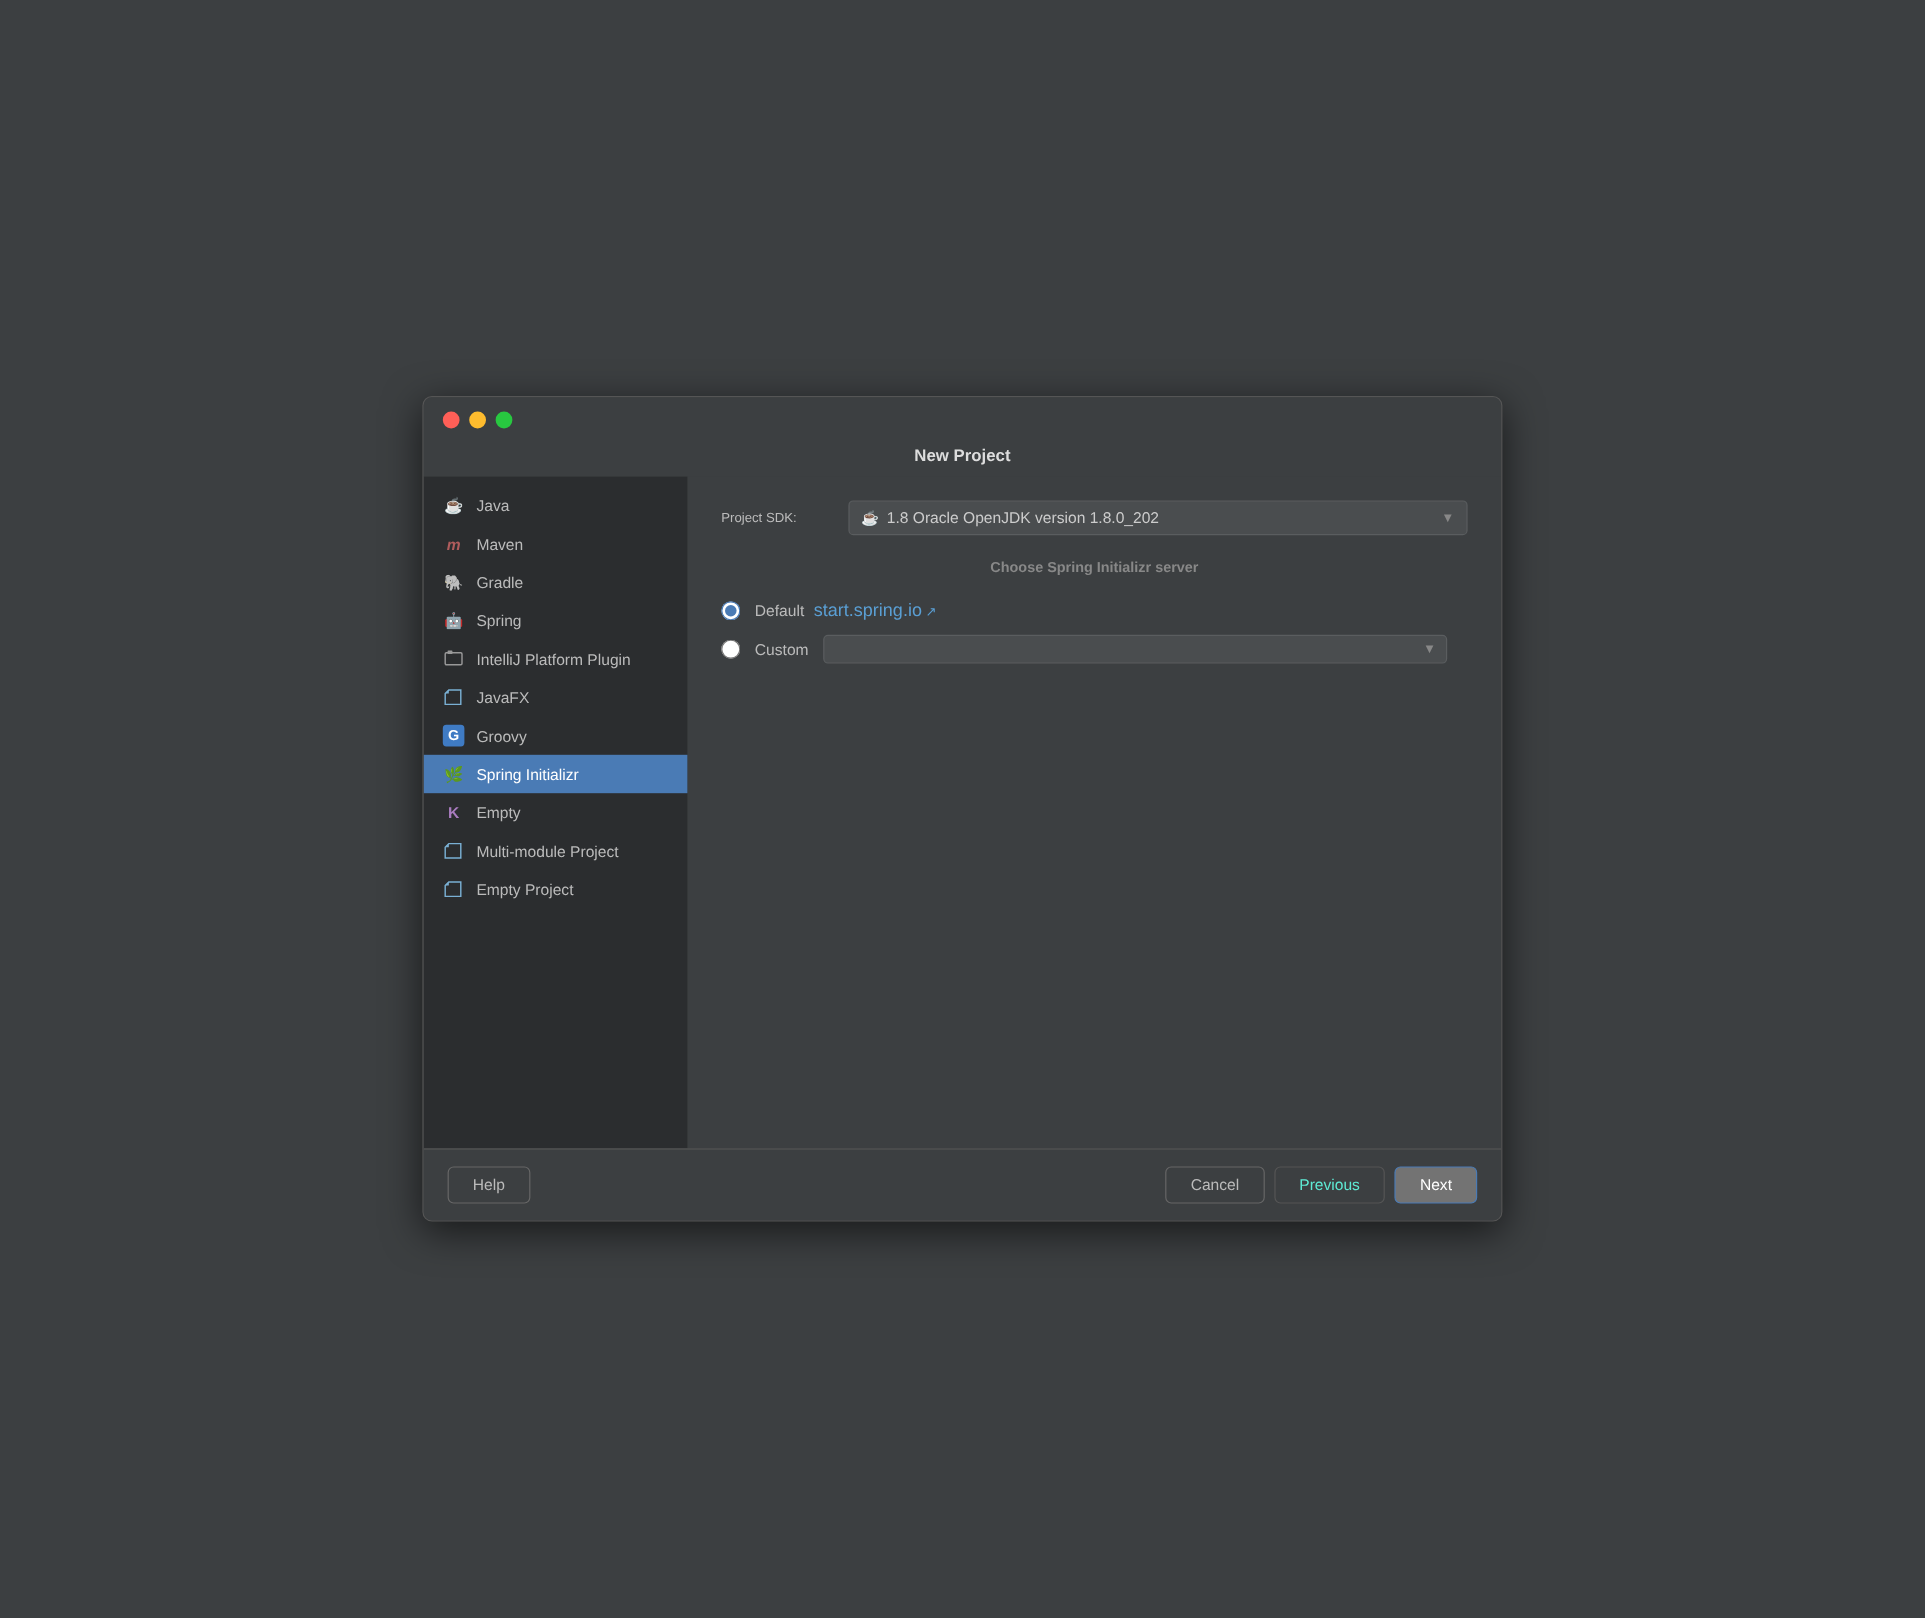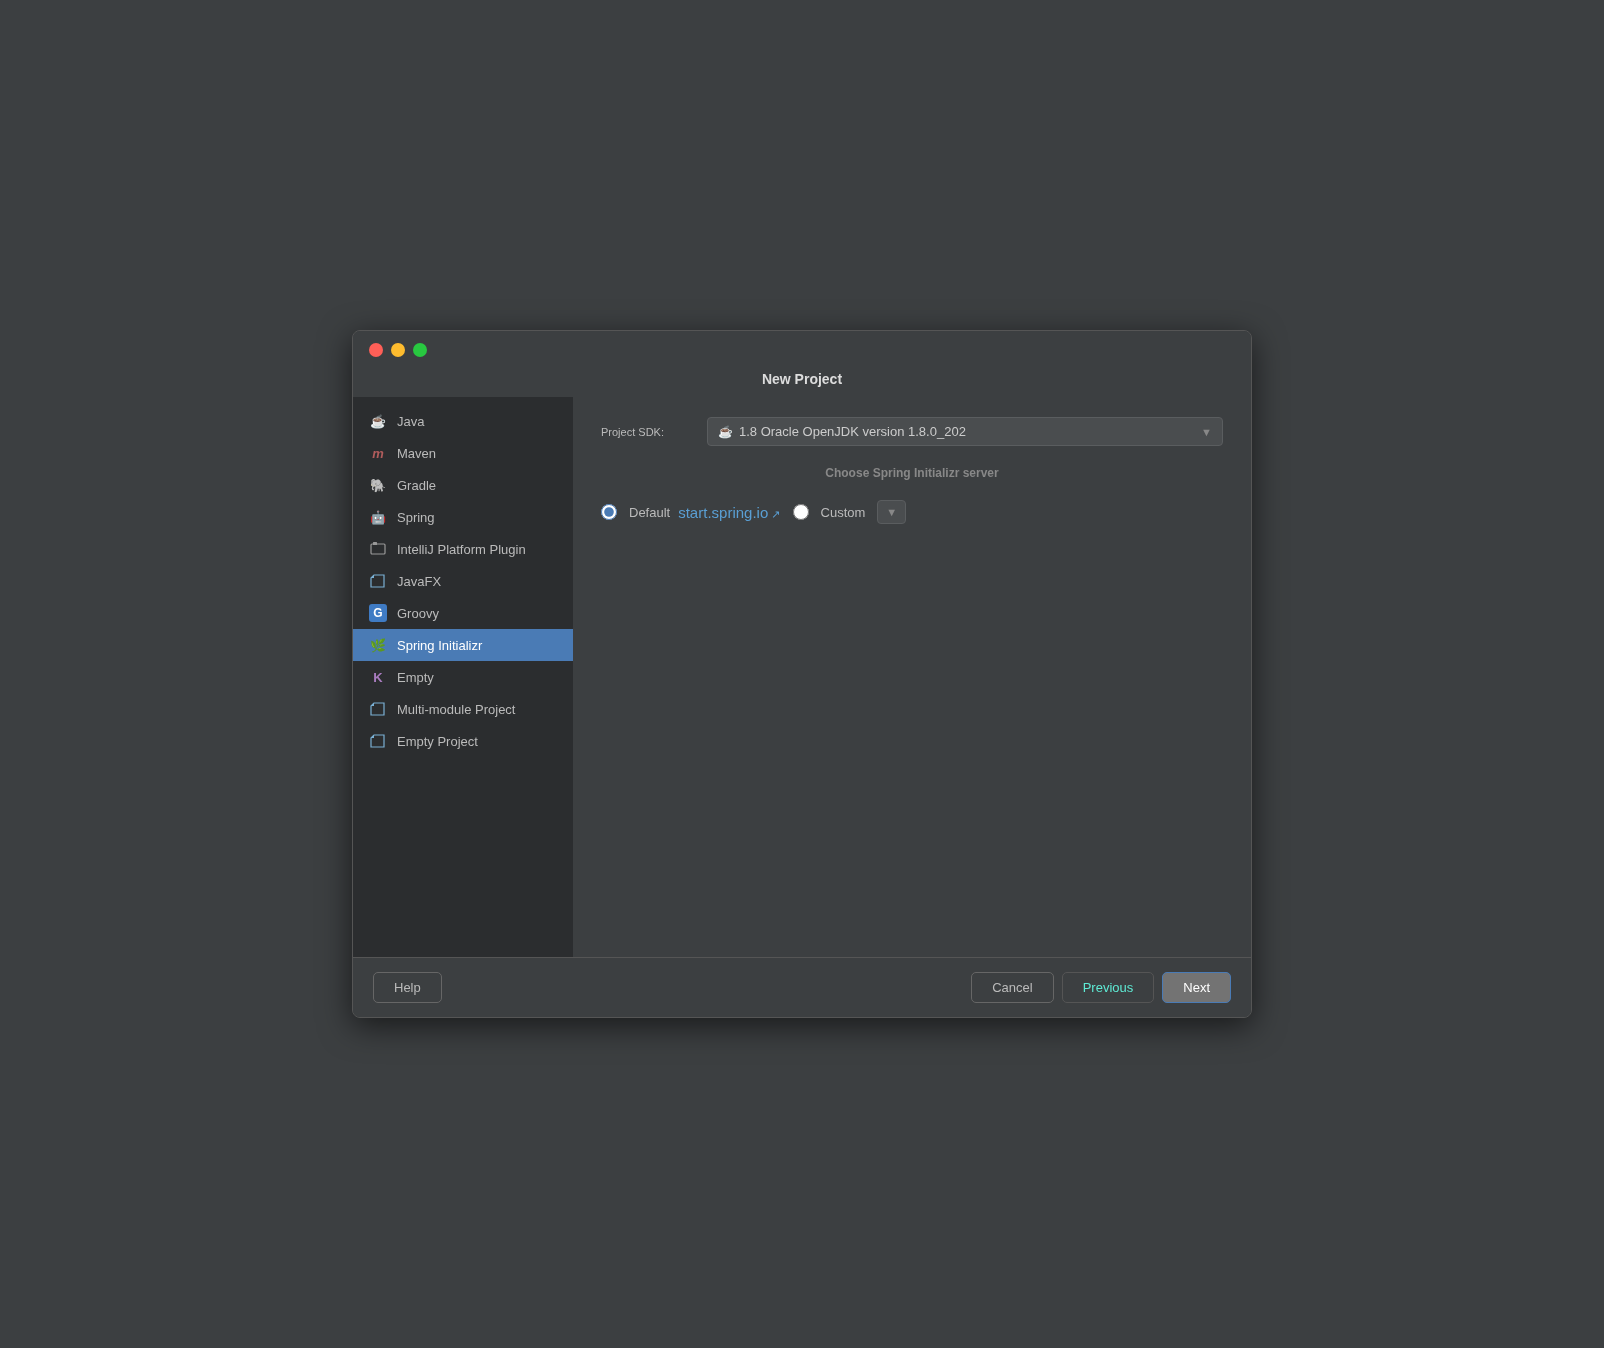--- a/index.html
+++ b/index.html
@@ -150,21 +150,21 @@
     }
     .section-label {
       color: #888;
       font-size: 12px;
       font-weight: 600;
       padding: 4px 0;
       text-align: center;
     }
     .server-options {
       display: flex;
-      flex-direction: row;
+      flex-direction: column;
       gap: 12px;
     }
     .radio-row {
       display: flex;
       align-items: center;
       gap: 12px;
     }
     .radio-input {
       width: 16px;
       height: 16px;

